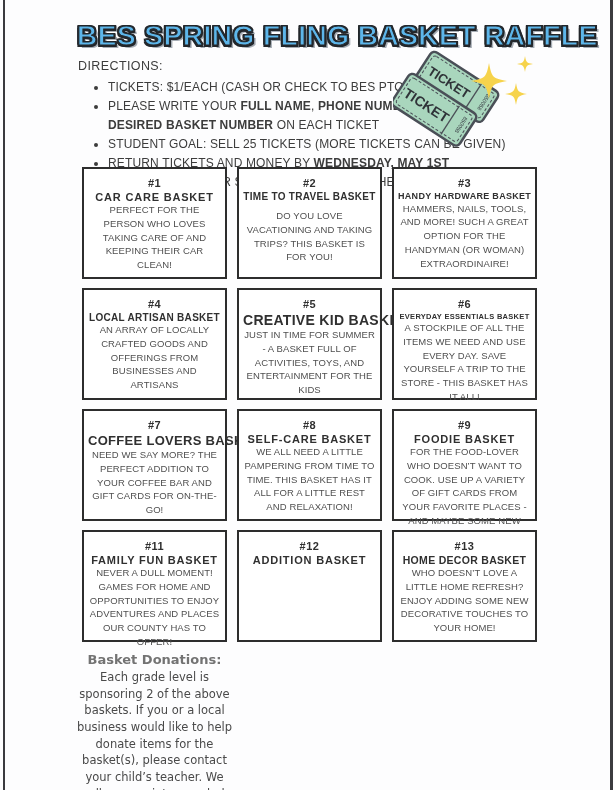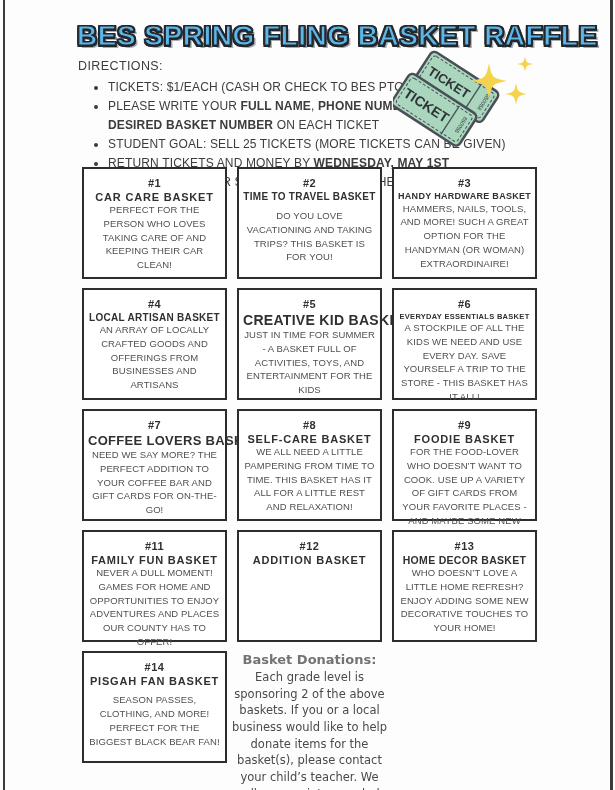--- a/index.html
+++ b/index.html
@@ -138,21 +138,21 @@
     <div class="name" style="font-size: 14px; letter-spacing: 0.3px;">CREATIVE KID BASKET</div>
     <div class="desc-wrap">
       <div class="desc">JUST IN TIME FOR SUMMER - A BASKET FULL OF ACTIVITIES, TOYS, AND ENTERTAINMENT FOR THE KIDS</div>
     </div>
   </div>
 
   <div class="card">
     <div class="num">#6</div>
     <div class="name" style="font-size: 7.5px; letter-spacing: 0.3px; text-align: right;">EVERYDAY ESSENTIALS BASKET</div>
     <div class="desc-wrap">
-      <div class="desc">A STOCKPILE OF ALL THE KIDS WE NEED AND USE EVERY DAY. SAVE YOURSELF A TRIP TO THE STORE - THIS BASKET HAS IT ALL!</div>
+      <div class="desc">A STOCKPILE OF ALL THE ITEMS WE NEED AND USE EVERY DAY. SAVE YOURSELF A TRIP TO THE STORE - THIS BASKET HAS IT ALL!</div>
     </div>
   </div>
 
   <div class="card">
     <div class="num">#7</div>
     <div class="name" style="font-size: 13px; letter-spacing: 0.3px;">COFFEE LOVERS BASKET</div>
     <div class="desc-wrap">
       <div class="desc">NEED WE SAY MORE? THE PERFECT ADDITION TO YOUR COFFEE BAR AND GIFT CARDS FOR ON-THE-GO!</div>
     </div>
   </div>
@@ -188,25 +188,18 @@
   </div>
 
   <div class="card">
     <div class="num">#13</div>
     <div class="name" style="font-size: 10.5px; letter-spacing: 0.3px;">HOME DECOR BASKET</div>
     <div class="desc-wrap">
       <div class="desc">WHO DOESN’T LOVE A LITTLE HOME REFRESH? ENJOY ADDING SOME NEW DECORATIVE TOUCHES TO YOUR HOME!</div>
     </div>
   </div>
 
-  <div class="card">
-    <div class="num">#14</div>
-    <div class="name">PISGAH FAN BASKET</div>
-    <div class="desc-wrap">
-      <div class="desc">SEASON PASSES, CLOTHING, AND MORE! PERFECT FOR THE BIGGEST BLACK BEAR FAN!</div>
-    </div>
-  </div>
 <div class="donations">
       <div class="don-title">Basket Donations:</div>
       <div class="don-body">Each grade level is sponsoring 2 of the above baskets. If you or a local business would like to help donate items for the basket(s), please contact your child’s teacher. We really appreciate your help and support!</div>
     </div>
   </div>
 </div>
 
 </body></html>

